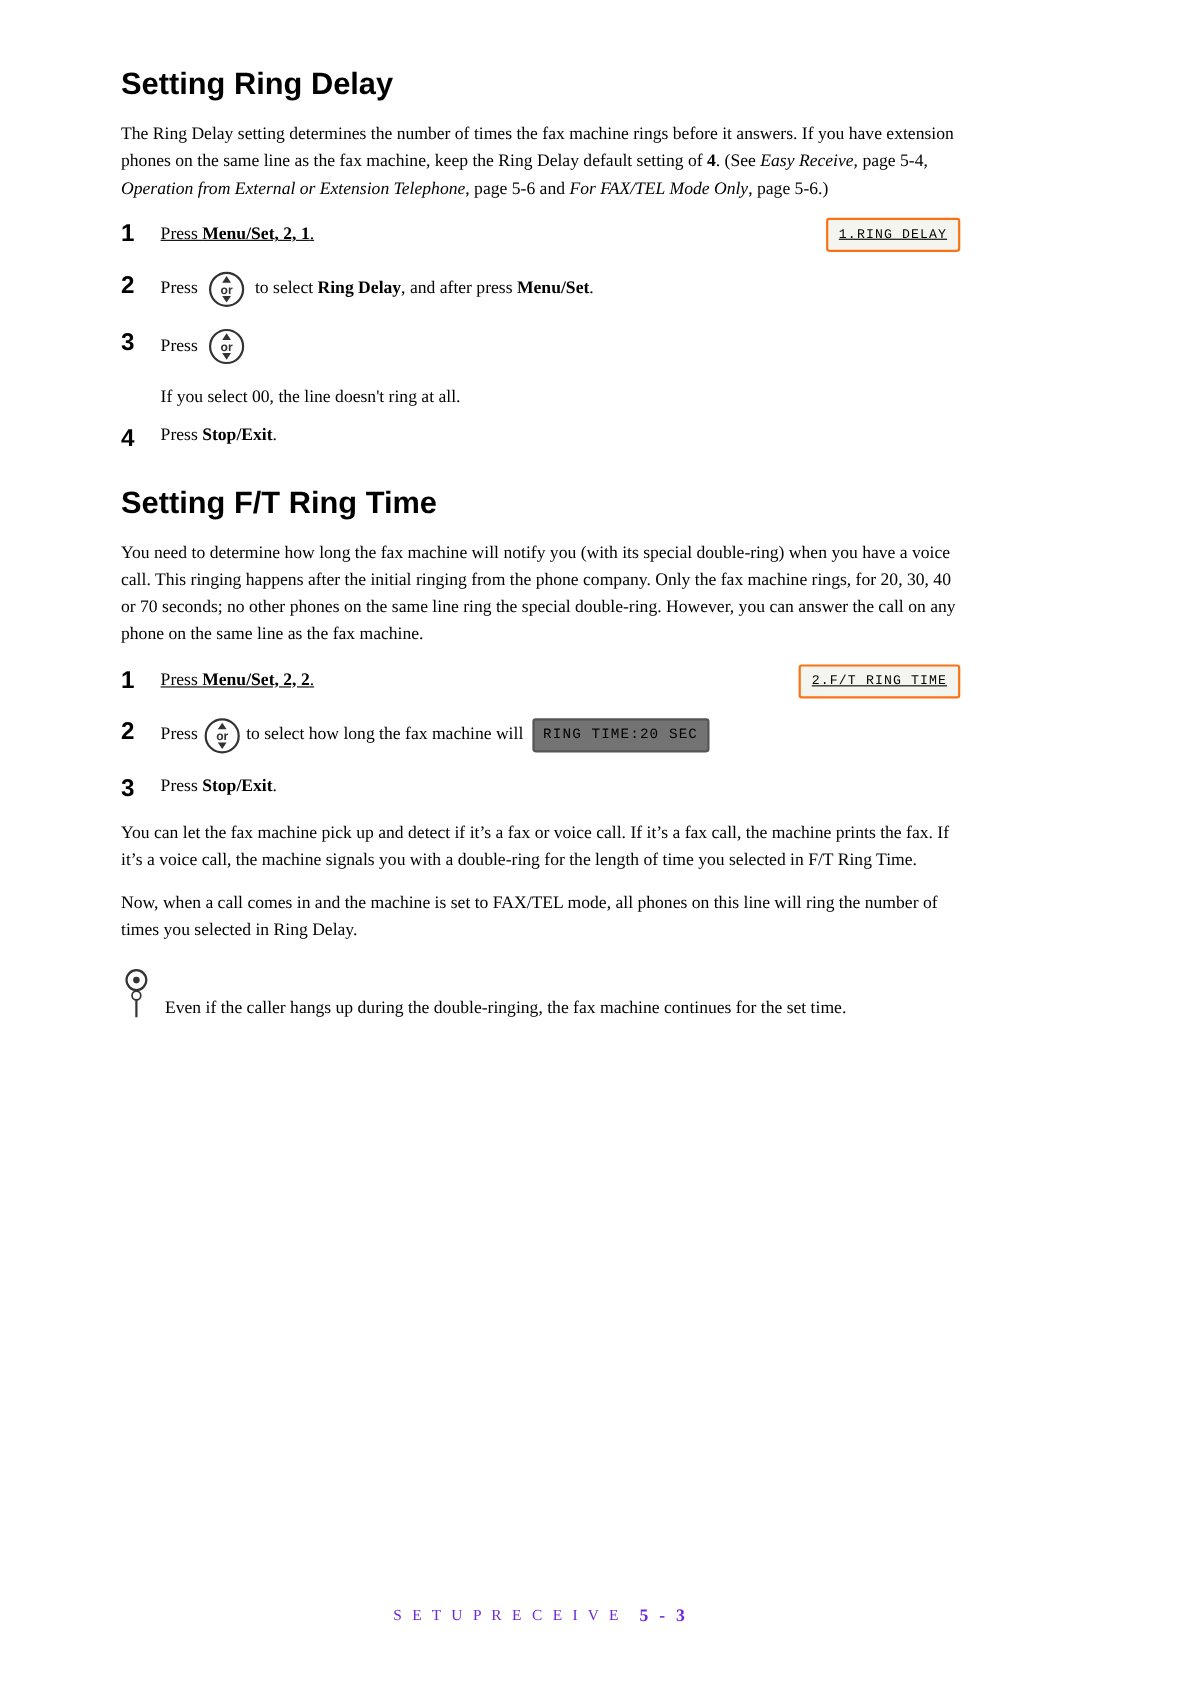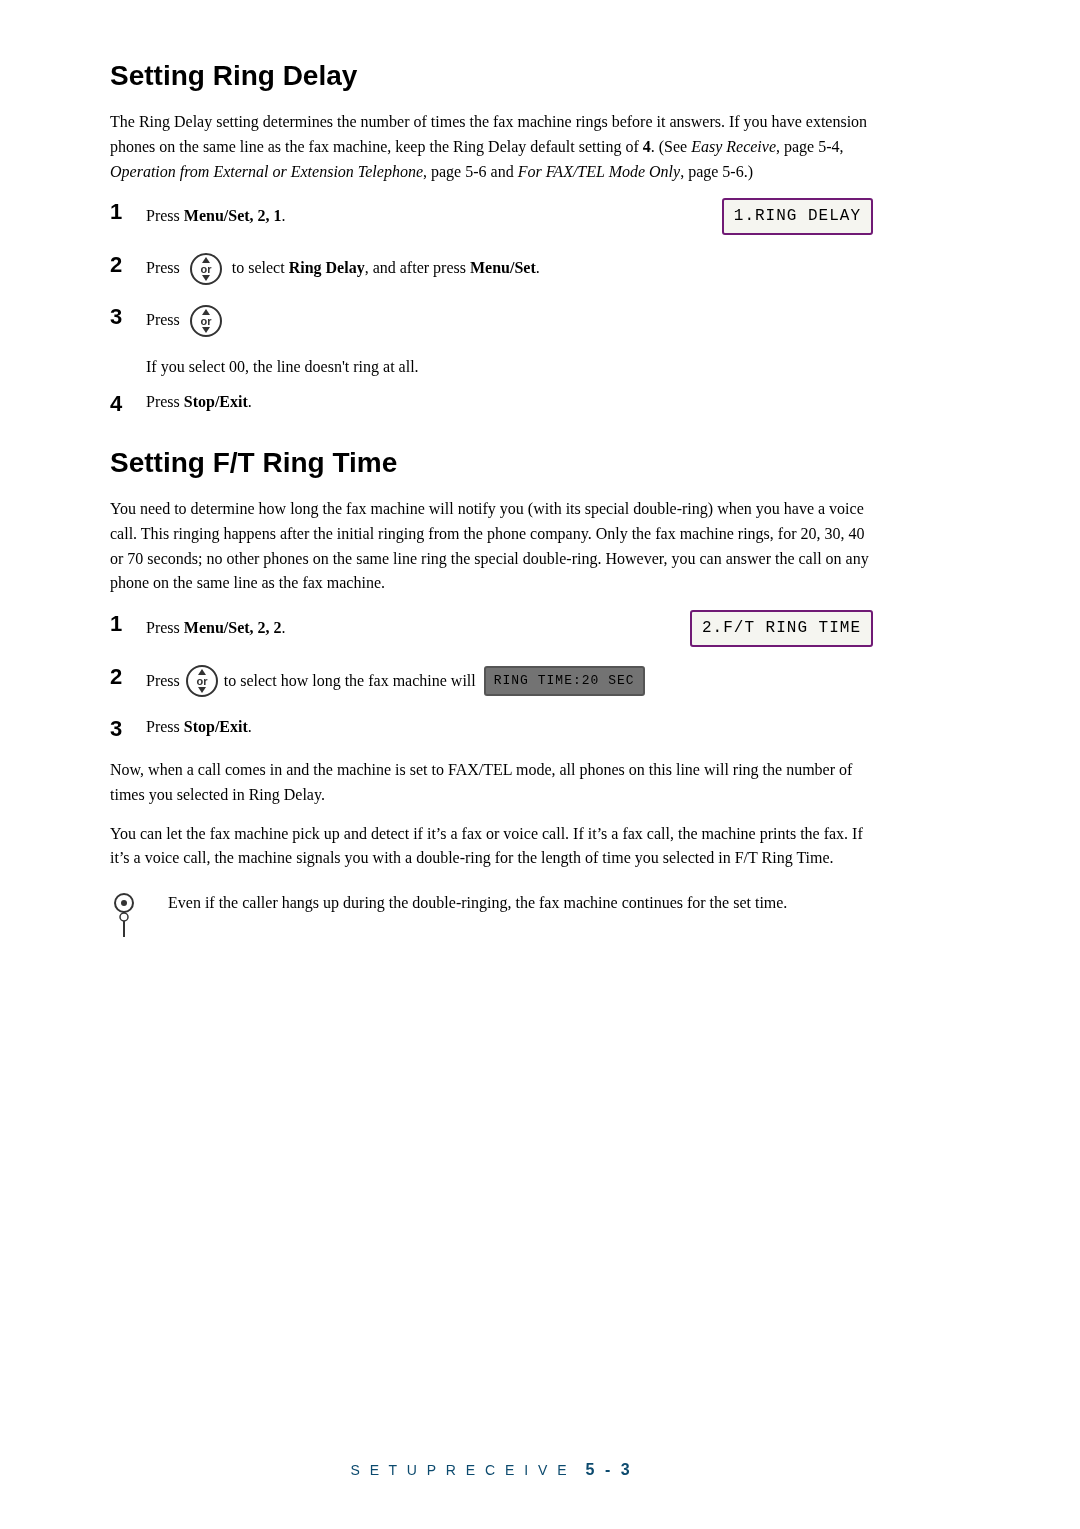--- a/index.html
+++ b/index.html
@@ -60,33 +60,34 @@
     .step-content {
       flex: 1;
       font-size: 16px;
       line-height: 1.55;
     }
 
     .step-content-row {
       display: flex;
       align-items: center;
       justify-content: space-between;
+      text-decoration: underline;
     }
 
     .step-text {
       flex: 1;
     }
 
     .lcd-box {
       display: inline-block;
-      border: 2px solid #701a75;
+      border: 2px solid #f97316;
       border-radius: 3px;
       padding: 4px 10px;
       font-family: 'Courier New', Courier, monospace;
-      font-size: 16px;
+      font-size: 12px;
       letter-spacing: 1px;
       background: #f5f5f0;
       white-space: nowrap;
       margin-left: 20px;
     }
 
     .or-icon {
       display: inline-flex;
       flex-direction: column;
       align-items: center;
@@ -114,38 +115,37 @@
     }
 
     .footer {
       position: absolute;
       bottom: 50px;
       left: 0;
       right: 0;
       display: flex;
       justify-content: center;
       align-items: center;
-      font-family: Liberation Sans, sans-serif;
+      font-family: Liberation Serif, serif;
       font-size: 14px;
       letter-spacing: 3px;
-      color: #0c4a6e;
+      color: #6d28d9;
     }
 
     .footer-page {
       font-weight: bold;
       font-size: 16px;
       margin-left: 8px;
     }
 
     .note-row {
       display: flex;
-      align-items: flex-start;
+      align-items: flex-end;
       margin-top: 20px;
       margin-bottom: 10px;
-      gap: 18px;
     }
 
     .note-icon {
       margin-right: 12px;
       margin-top: 2px;
       flex-shrink: 0;
     }
 
     .note-text {
       font-size: 16px;
@@ -269,22 +269,22 @@
       </div>
     </div>
 
     <div class="step">
       <div class="step-number">3</div>
       <div class="step-content">
         <span>Press </span><span class="bold">Stop/Exit</span><span>.</span>
       </div>
     </div>
 
+    <p>You can let the fax machine pick up and detect if it’s a fax or voice call. If it’s a fax call, the machine prints the fax. If it’s a voice call, the machine signals you with a double-ring for the length of time you selected in F/T Ring Time.</p>
     <p>Now, when a call comes in and the machine is set to FAX/TEL mode, all phones on this line will ring the number of times you selected in Ring Delay.</p>
-    <p>You can let the fax machine pick up and detect if it’s a fax or voice call. If it’s a fax call, the machine prints the fax. If it’s a voice call, the machine signals you with a double-ring for the length of time you selected in F/T Ring Time.</p>
 
     <div class="note-row">
       <div class="note-icon">
         <svg width="28" height="44" viewBox="0 0 28 44">
           <circle cx="14" cy="10" r="9" fill="none" stroke="#333" stroke-width="2"></circle>
           <circle cx="14" cy="10" r="3" fill="#333"></circle>
           <line x1="14" y1="19" x2="14" y2="44" stroke="#333" stroke-width="2"></line>
           <circle cx="14" cy="24" r="4" fill="#fff" stroke="#333" stroke-width="1.5"></circle>
         </svg>
       </div>

